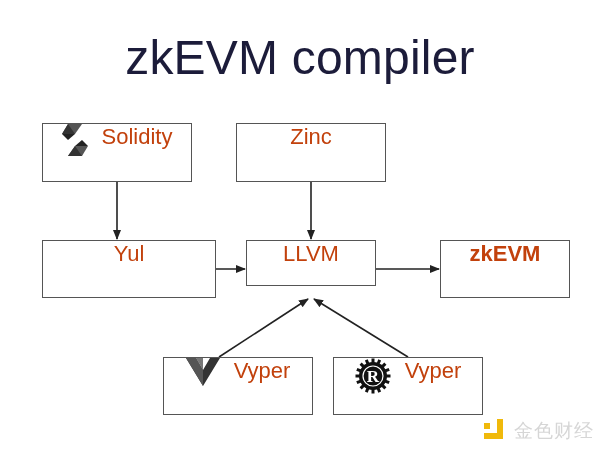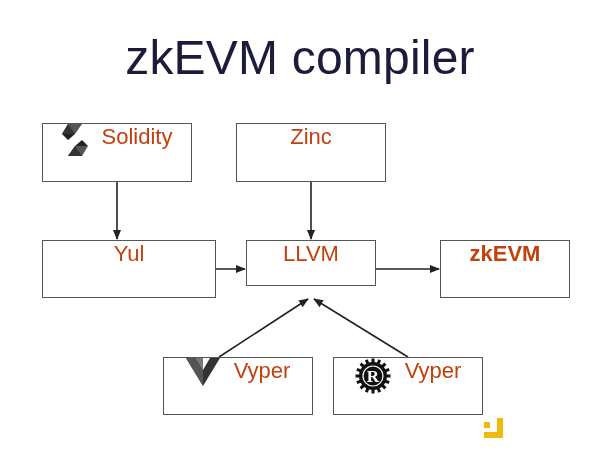--- a/index.html
+++ b/index.html
@@ -109,13 +109,14 @@
   <span class="lbl">Vyper</span>
 </div>
 
 <div class="wm">
   <span>
     <svg width="22" height="20" viewBox="0 0 22 20">
       <rect x="0" y="4" width="6" height="6" fill="#f0b90b"></rect>
       <path d="M13,0 h6 v20 h-19 v-6 h13 z" fill="#f0b90b"></path>
     </svg>
   </span>
+  <span class="wm-text">金色财经</span>
 </div>
 
 </body></html>

